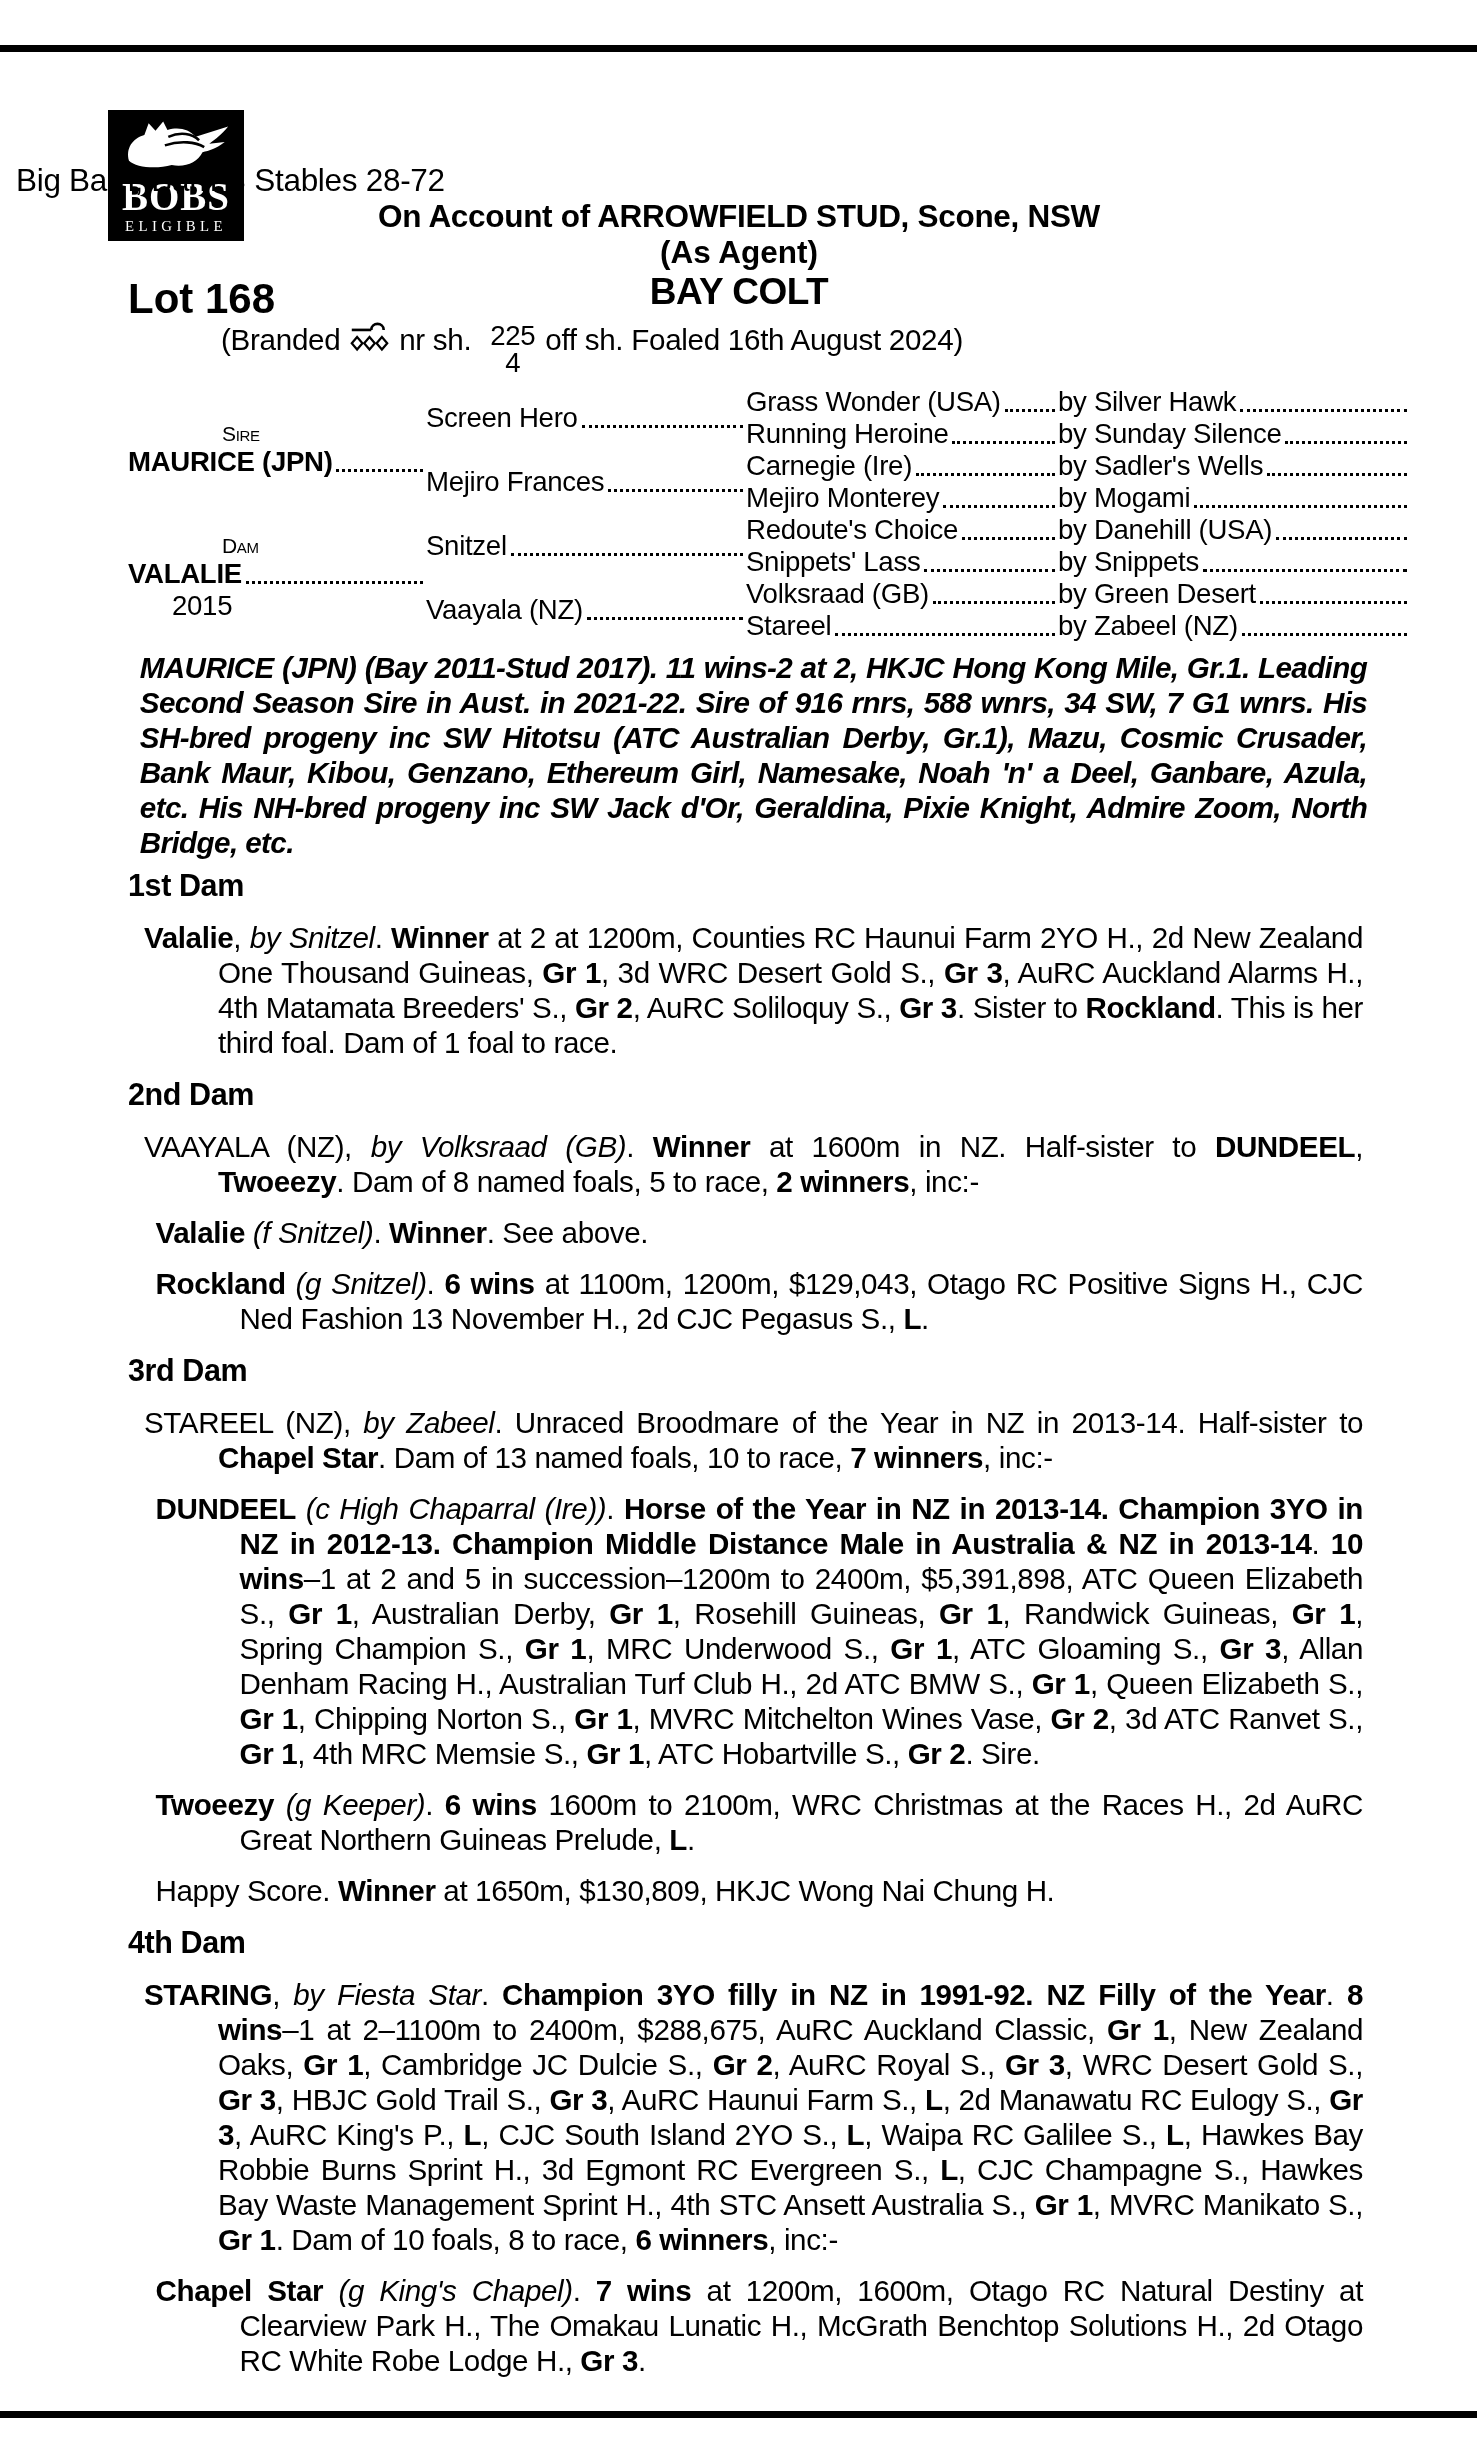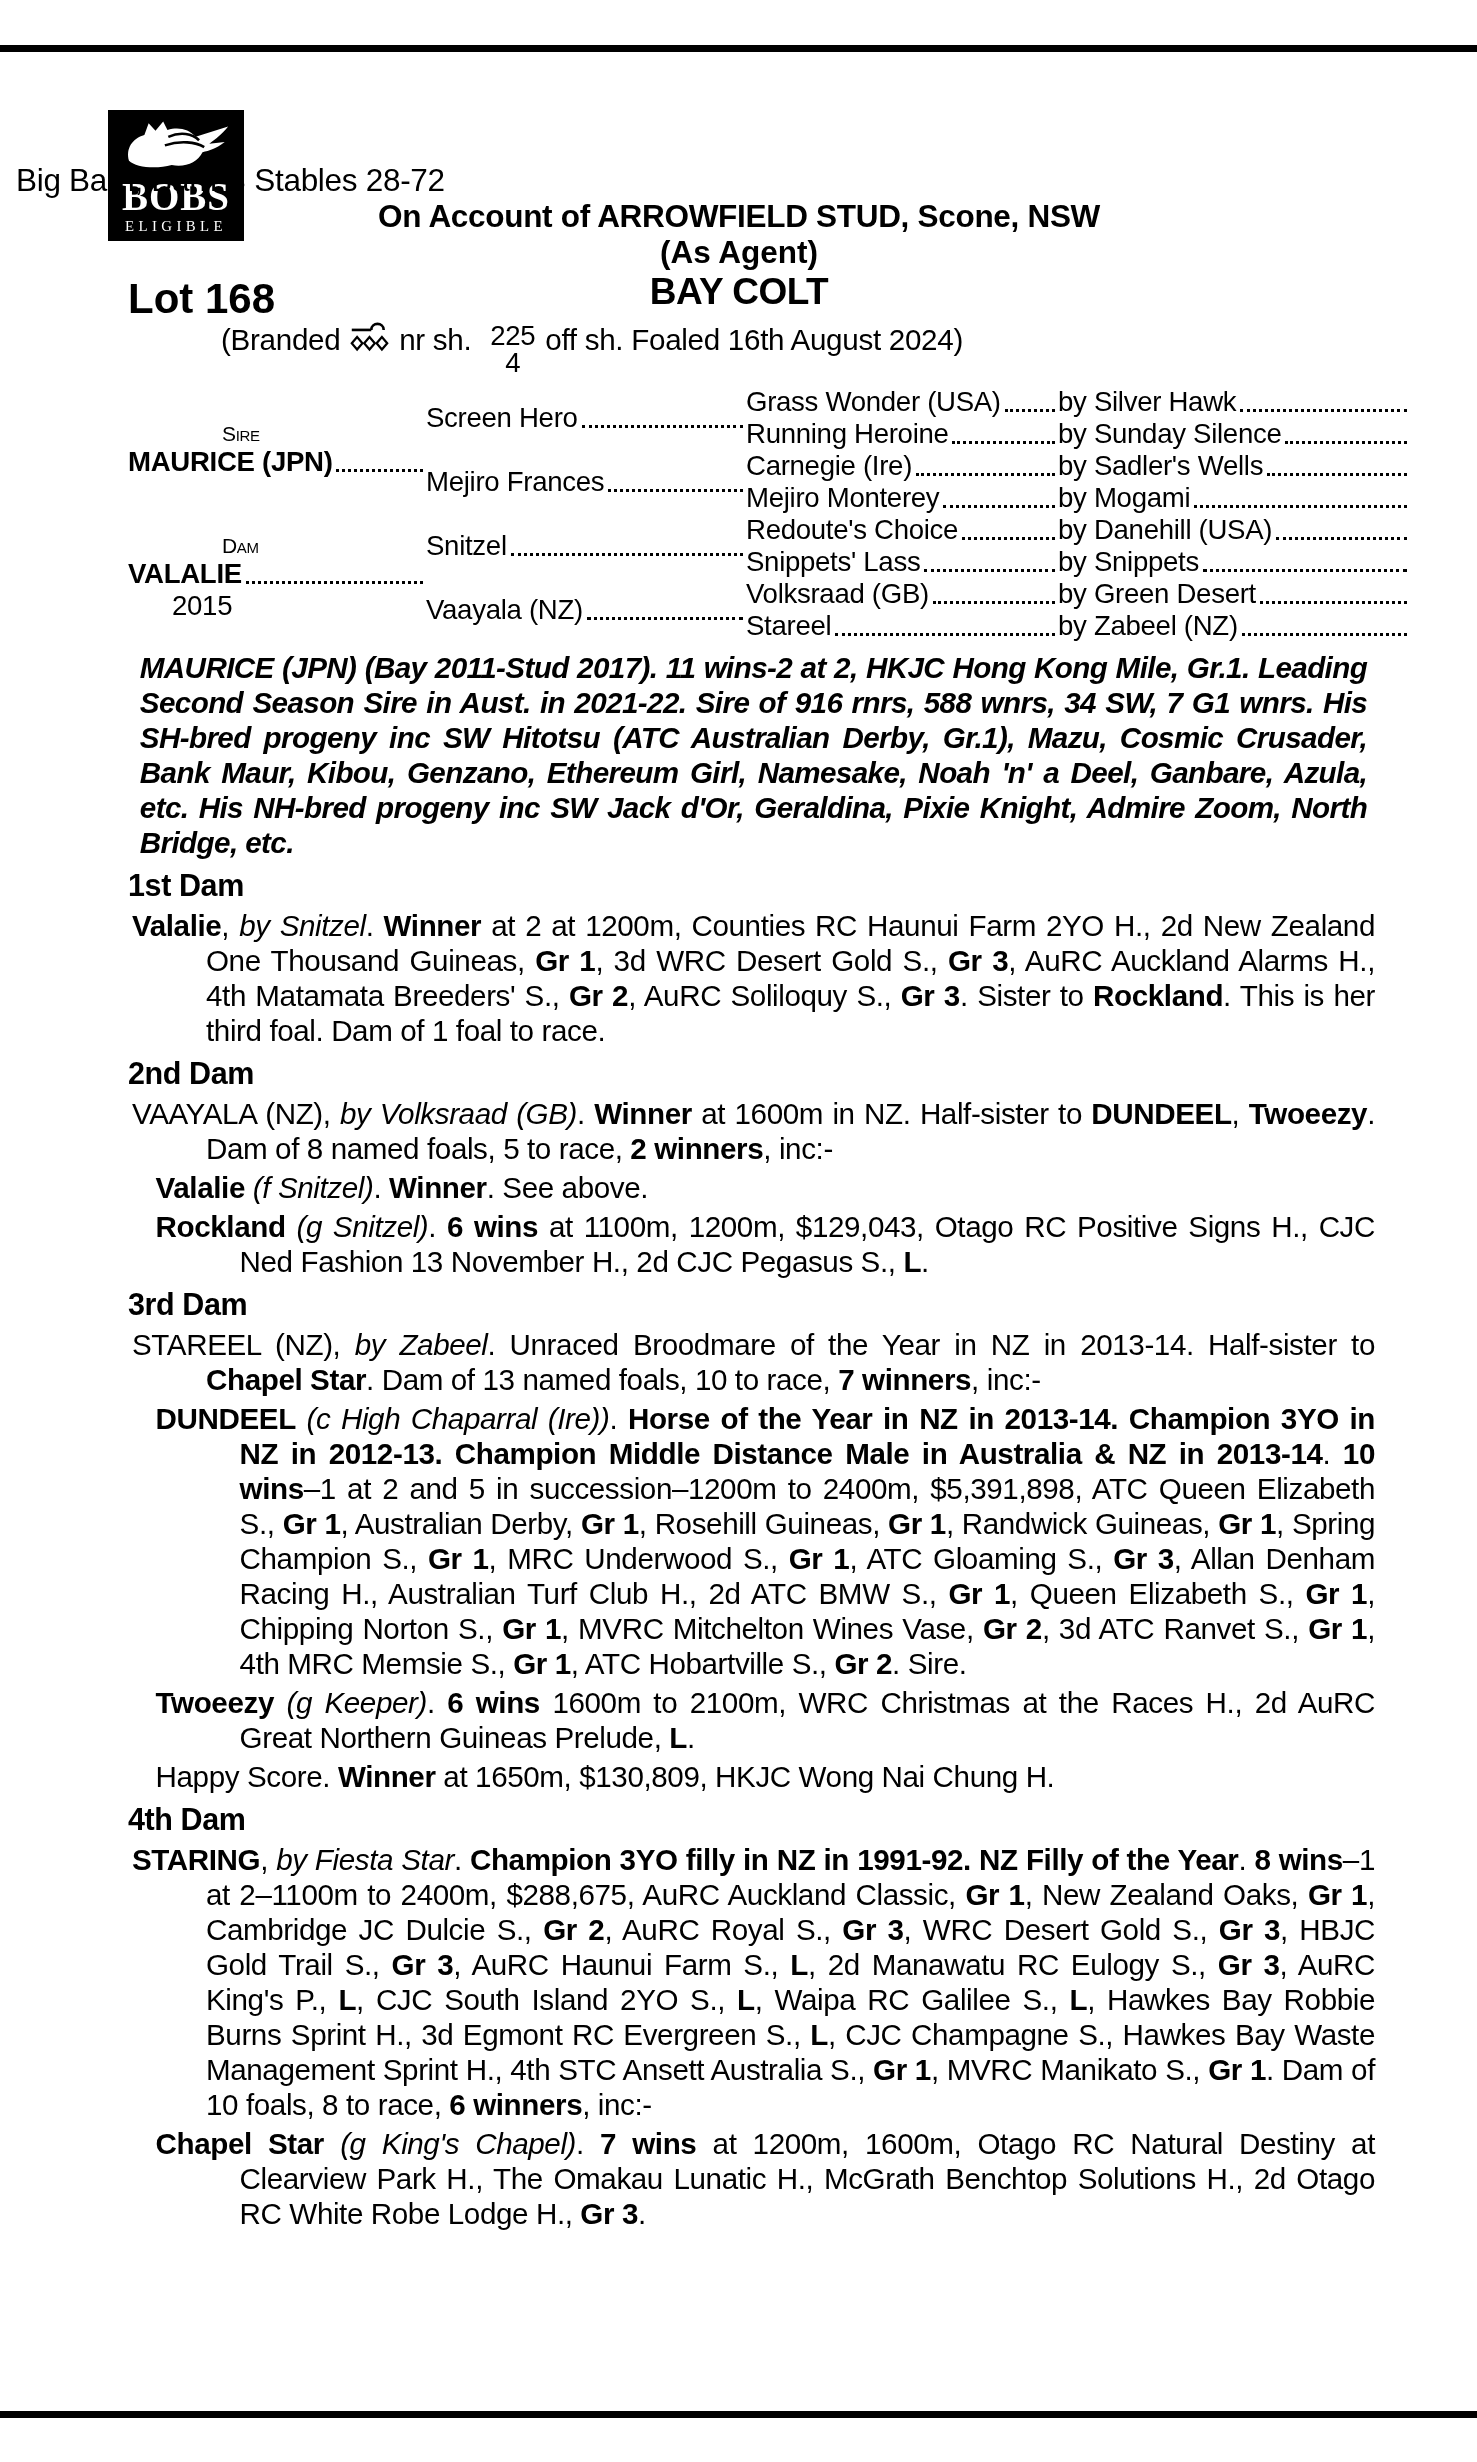--- a/index.html
+++ b/index.html
@@ -40,21 +40,21 @@
   .p1-label{font-variant:small-caps;margin-left:94px;font-size:21px;}
   .dam-year{margin-left:44px;}
   .b7{font-weight:700;}
   .pflex{display:flex;align-items:center;min-width:0;}
   .pflex .prow{width:100%;}
 
   
   .body{position:absolute;top:650px;left:128px;width:1251px;font-size:29.6px;line-height:35px;letter-spacing:-0.4px;}
   .sire-para{margin:0;padding:0 11.8px;font-weight:700;font-style:italic;text-align:justify;letter-spacing:-0.6px;}
   .dam-h{font-weight:700;font-size:30.5px;margin-top:6.9px;line-height:37px;}
-  p{margin:4px;}
+  p{margin:16px;}
   .dam-para{text-align:justify;padding-left:74px;text-indent:-74px;}
   .foal-para{text-align:justify;margin-left:27.6px;padding-left:84px;text-indent:-84px;}
   .b{font-weight:700;}
   .i{font-style:italic;}
 </style>
 </head>
 <body>
 
 <div class="page">
   <div class="rule rule-top"></div>

